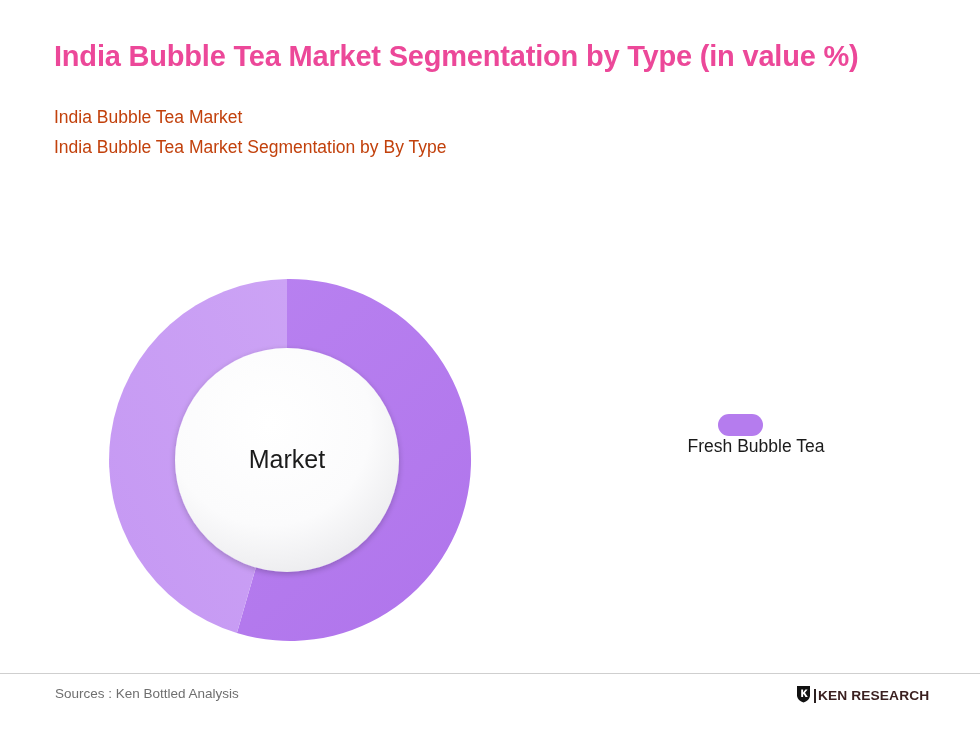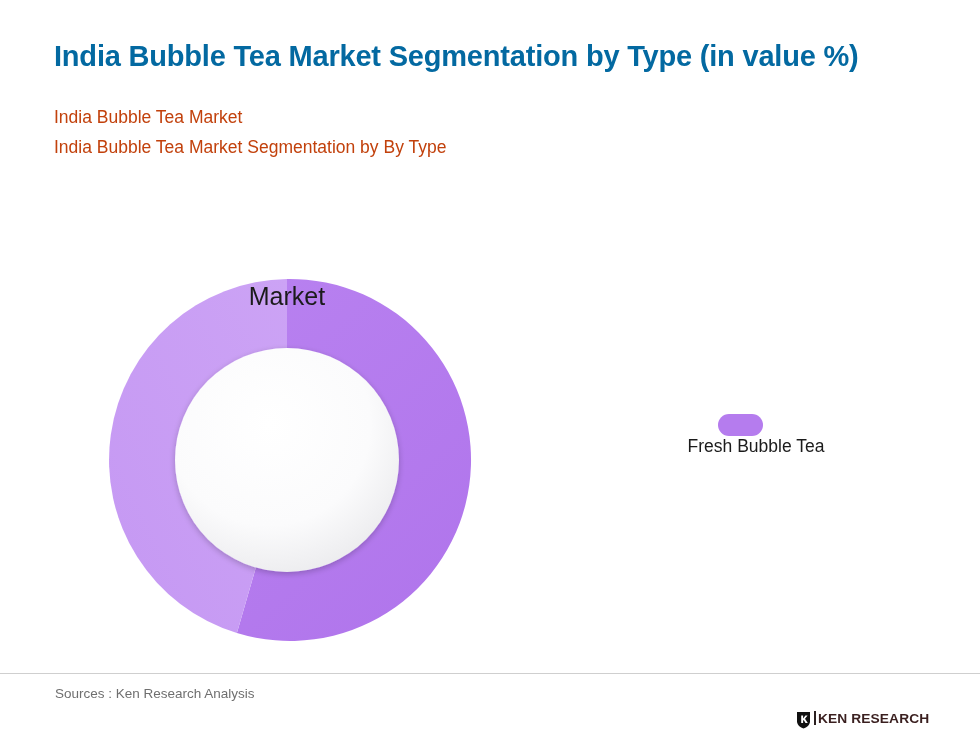--- a/index.html
+++ b/index.html
@@ -27,21 +27,21 @@
     position: absolute;
     left: 54px;
     top: 38px;
     width: 860px;
   }
   .chart-title {
     font-size: 29px;
     font-weight: bold;
     line-height: 1.30;
     letter-spacing: -0.2px;
-    color: #0369a1;
+    color: #ec4899;
     margin: 0;
     max-width: 845px;
   }
   .subtitle-block {
     margin-top: 26px;
   }
   .subtitle-line {
     font-size: 17.5px;
     line-height: 1.72;
     color: #c2410c;
@@ -71,21 +71,21 @@
     height: 362px;
     overflow: visible;
   }
   .donut-center-label {
     position: absolute;
     left: 0;
     top: 0;
     width: 362px;
     height: 362px;
     display: flex;
-    flex-direction: row;
+    flex-direction: column;
     justify-content: center;
     text-align: center;
     pointer-events: none;
   }
   .donut-center-label .cl {
     font-size: 25px;
     line-height: 1.42;
     color: #1b1b1b;
     font-weight: normal;
   }
@@ -130,23 +130,23 @@
     position: absolute;
     left: 55px;
     top: 686px;
     font-size: 13.5px;
     color: #6f6f6f;
     white-space: nowrap;
   }
   .footer-logo {
     position: absolute;
     right: 52px;
-    top: 711px;
+    top: 683px;
     display: flex;
-    align-items: flex-start;
+    align-items: flex-end;
     height: 20px;
   }
   .logo-shield {
     width: 15px;
     height: 18px;
     position: relative;
     display: inline-block;
   }
   .logo-shield svg { display: block; }
   .logo-divider {
@@ -222,21 +222,21 @@
     <div class="legend" style="pointer-events:auto;">
       <div class="legend-row">
         <span class="legend-swatch" style="background:#b57cee;"></span>
         <span class="legend-label">Fresh Bubble Tea</span>
       </div>
     </div>
   </div>
 
   <div class="footer-rule"></div>
 
-  <div class="footer-source">Sources : Ken Research Analysis</div>
+  <div class="footer-source">Sources : Ken Bottled Analysis</div>
 
   <div class="footer-logo">
     <span class="logo-shield">
       <svg width="15" height="18" viewBox="0 0 15 18" aria-hidden="true">
         <path d="M1 1 H14 V10.2 C14 14 10.6 16.4 7.5 17.4 C4.4 16.4 1 14 1 10.2 Z" fill="#111111"></path>
         <path d="M5.2 4.4 h1.9 v3.0 l2.3 -3.0 h2.2 l-2.6 3.3 l2.8 4.3 h-2.3 l-1.8 -2.9 l-0.6 0.7 v2.2 h-1.9 z" fill="#ffffff"></path>
       </svg>
     </span>
     <span class="logo-divider"></span>
     <span class="logo-text">KEN RESEARCH</span>

